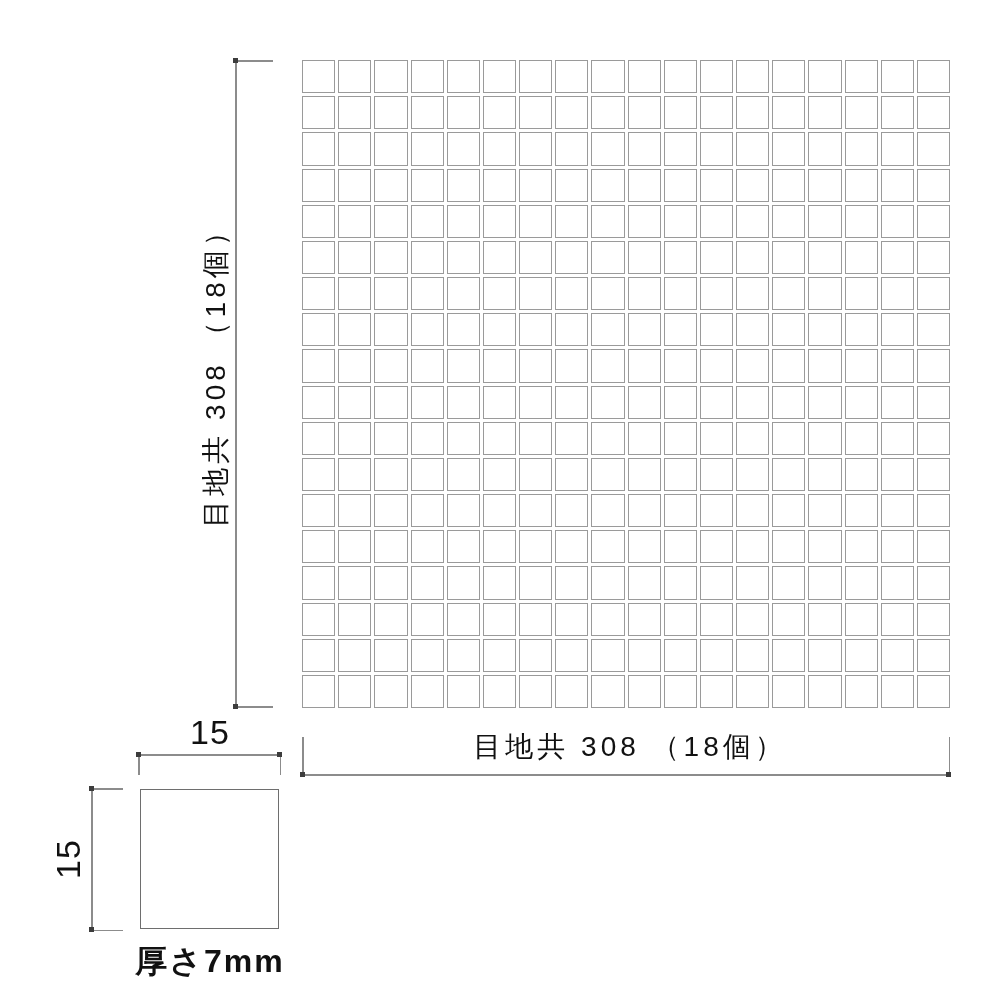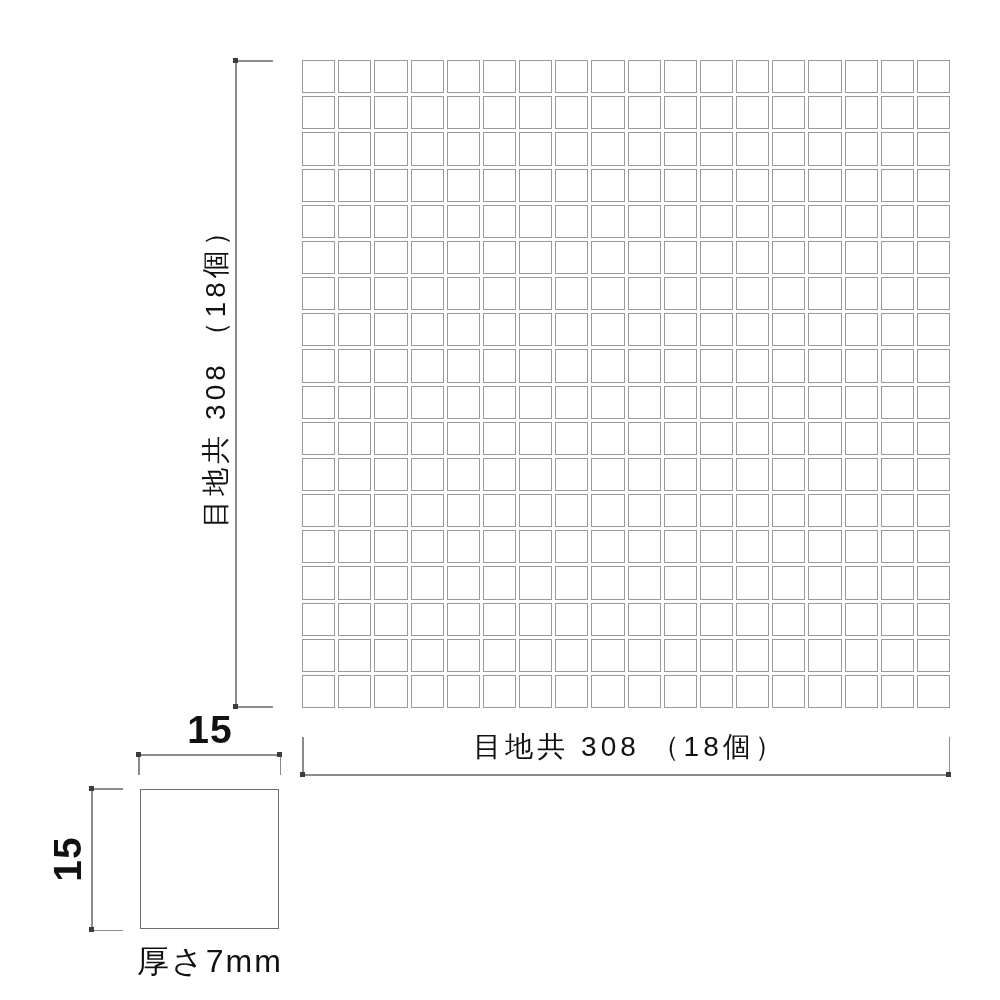--- a/index.html
+++ b/index.html
@@ -47,42 +47,42 @@
     position: absolute;
     white-space: nowrap;
     color: #111111;
   }
   .jp-label {
     font-size: 28px;
     letter-spacing: 4px;
     font-weight: 500;
   }
   .num-label {
-    font-size: 39px;
+    font-size: 34px;
     letter-spacing: 1px;
-    font-weight: 700;
+    font-weight: 400;
   }
   .rot {
     transform-origin: center center;
   }
   
   #single-tile {
     position: absolute;
     left: 140px;
     top: 789px;
     width: 139px;
     height: 140px;
     border: 1.5px solid #6e6e6e;
     background: #ffffff;
     box-sizing: border-box;
   }
   #thickness-label {
     font-size: 32px;
     letter-spacing: 2px;
-    font-weight: 400;
+    font-weight: 700;
   }
 </style>
 </head>
 <body>
 
 <div id="canvas">
 
   <div id="mosaic-grid" style="grid-template-columns: repeat(18, 1fr); grid-template-rows: repeat(18, 1fr);">
       <div class="tile"></div>
       <div class="tile"></div>

